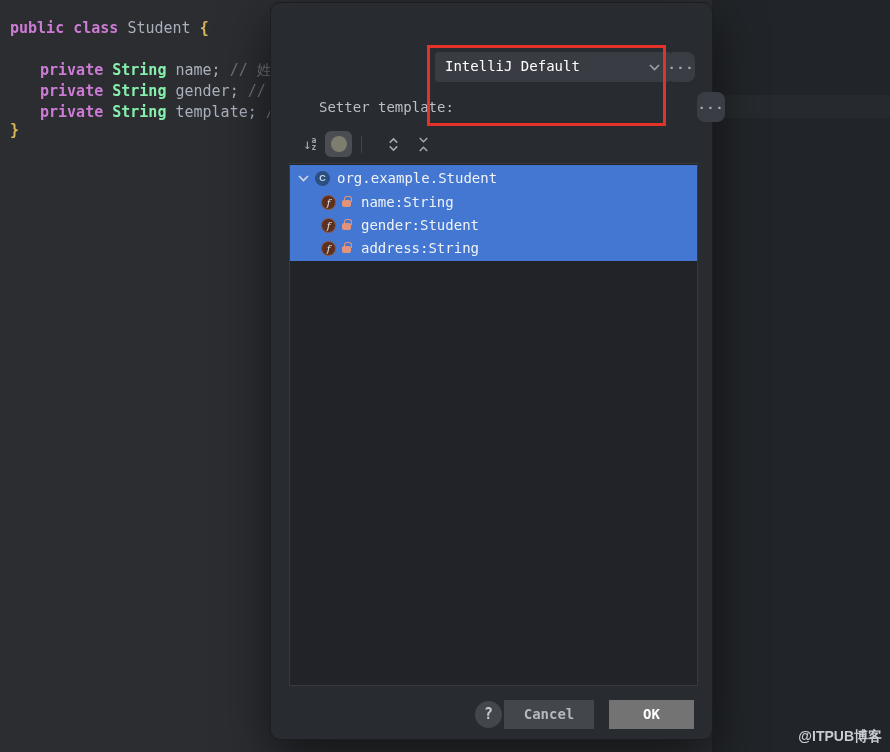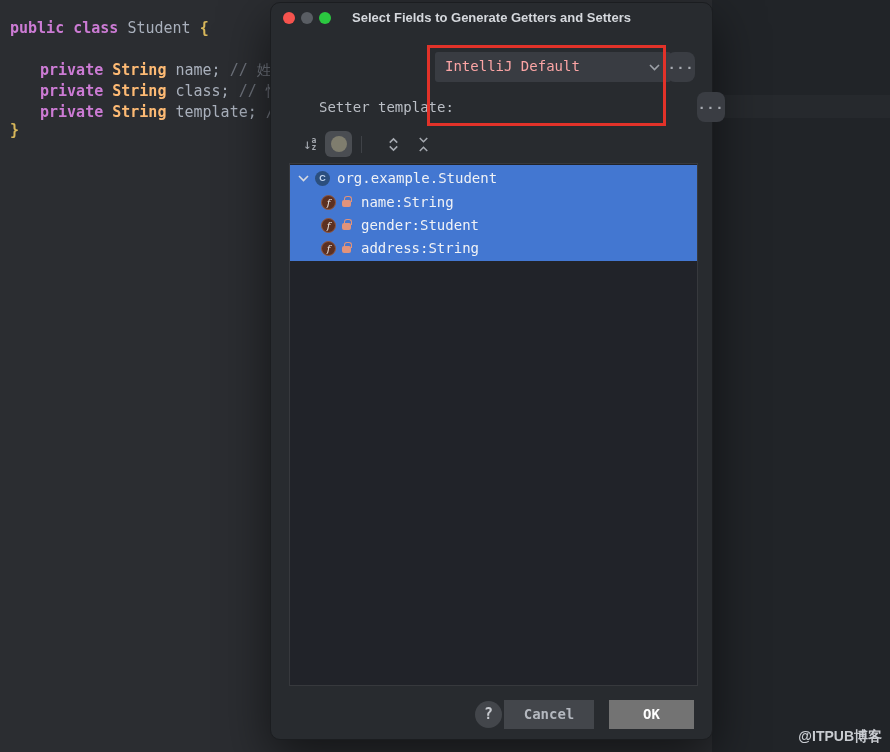--- a/index.html
+++ b/index.html
@@ -6,40 +6,40 @@
   html,body { width:890px; height:752px; overflow:hidden; }
   body { background:#2b2d31; font-family:"DejaVu Sans Mono", monospace; position:relative; }
 
   
   .editor { position:absolute; inset:0; background:#2b2d31; }
   .right-panel { position:absolute; left:712px; top:0; width:178px; height:752px; background:#212428; }
   .right-band { position:absolute; left:712px; top:95px; width:178px; height:23px; background:rgba(255,255,255,0.025); }
   .code-line { position:absolute; left:10px; white-space:pre; font-size:15px; line-height:20px; color:#abb2bf; }
   .code-line.ind { padding-left:30px; }
   .tok-kw   { color:#cc7bd4; font-weight:bold; }
-  .tok-type { color:#fdba74; font-weight:bold; }
+  .tok-type { color:#86efac; font-weight:bold; }
   .tok-plain{ color:#a9b0bc; }
   .tok-brace{ color:#d8b75a; font-weight:bold; }
   .tok-comment{ color:#6e737c; }
 
   
   .dialog { position:absolute; left:270px; top:2px; width:443px; height:738px;
             background:#282b2f; border-radius:10px; border:1px solid #1b1d20;
             box-shadow:0 18px 50px rgba(0,0,0,0.55); }
   .titlebar { position:absolute; top:0; left:0; right:0; height:30px; }
   .light { position:absolute; top:9px; width:12px; height:12px; border-radius:50%; }
   .light.red   { left:12px;  background:#f6534e; }
   .light.gray  { left:30px;  background:#595d63; }
   .light.green { left:48px;  background:#2bc840; }
   .dlg-title { position:absolute; top:7px; left:0; right:0; text-align:center;
                font-family:"Liberation Sans", sans-serif; font-size:13px; font-weight:bold; color:#d5d8dd; }
 
   .form-label { position:absolute; left:18px; width:150px; font-size:14px; color:#bbbfc6; line-height:30px; }
   .combo { position:absolute; left:164px; width:236px; height:30px; background:#393c42; border-radius:3px;
-           font-size:14px; color:#fca5a5; line-height:29px; padding-left:10px; cursor:pointer; }
+           font-size:14px; color:#ffffff; line-height:29px; padding-left:10px; cursor:pointer; }
   .combo svg { position:absolute; right:11px; top:12px; }
   .dots-btn { position:absolute; left:396px; width:28px; height:30px; background:#3a3d43; border-radius:8px;
               color:#a7abb2; font-size:13px; font-weight:bold; text-align:center; line-height:26px;
               letter-spacing:1px; cursor:pointer; }
   .row1 { top:49px; } .row2 { top:89px;margin-left:30px; }
   .red-box { position:absolute; left:156px; top:42px; width:239px; height:81px;
              border:3px solid #e23229; pointer-events:none; z-index:5; }
 
   
   .toolbar { position:absolute; left:18px; top:126px; height:30px; display:flex; align-items:center; }
@@ -82,36 +82,30 @@
 
   .watermark { position:absolute; right:8px; bottom:6px; font-family:"Liberation Sans", sans-serif;
                font-size:14px; font-weight:bold; color:#c9ccd1; }
 </style>
 </head>
 <body>
 
 <div class="editor">
   <div class="code-line" style="top:18px;"><span class="tok-kw">public class</span><span class="tok-plain"> Student </span><span class="tok-brace">{</span></div>
   <div class="code-line ind" style="top:60px;"><span class="tok-kw">private</span><span class="tok-type"> String</span><span class="tok-plain"> name; </span><span class="tok-comment">// 姓名</span></div>
-  <div class="code-line ind" style="top:81px;"><span class="tok-kw">private</span><span class="tok-type"> String</span><span class="tok-plain"> class; </span><span class="tok-comment">// 性别</span></div>
+  <div class="code-line ind" style="top:81px;"><span class="tok-kw">private</span><span class="tok-type"> String</span><span class="tok-plain"> gender; </span><span class="tok-comment">// 性别</span></div>
   <div class="code-line ind" style="top:102px;"><span class="tok-kw">private</span><span class="tok-type"> String</span><span class="tok-plain"> template; </span><span class="tok-comment">// 住址</span></div>
   <div class="code-line" style="top:120px;"><span class="tok-brace">}</span></div>
 </div>
 
 <div class="right-panel"></div>
 <div class="right-band"></div>
 
 <div class="dialog">
 
-  <div class="titlebar">
-    <span class="light red"></span>
-    <span class="light gray"></span>
-    <span class="light green"></span>
-    <div class="dlg-title">Select Fields to Generate Getters and Setters</div>
-  </div>
 
   <div class="combo row1">
     <span>IntelliJ Default</span>
     <svg width="11" height="7" viewBox="0 0 11 7">
         <polyline points="1,1 5.5,5.5 10,1" fill="none" stroke="#9da1a8" stroke-width="1.6"></polyline>
       </svg>
   </div>
   <div class="dots-btn row1">...</div>
 
   <div class="form-label row2">Setter template:</div>

